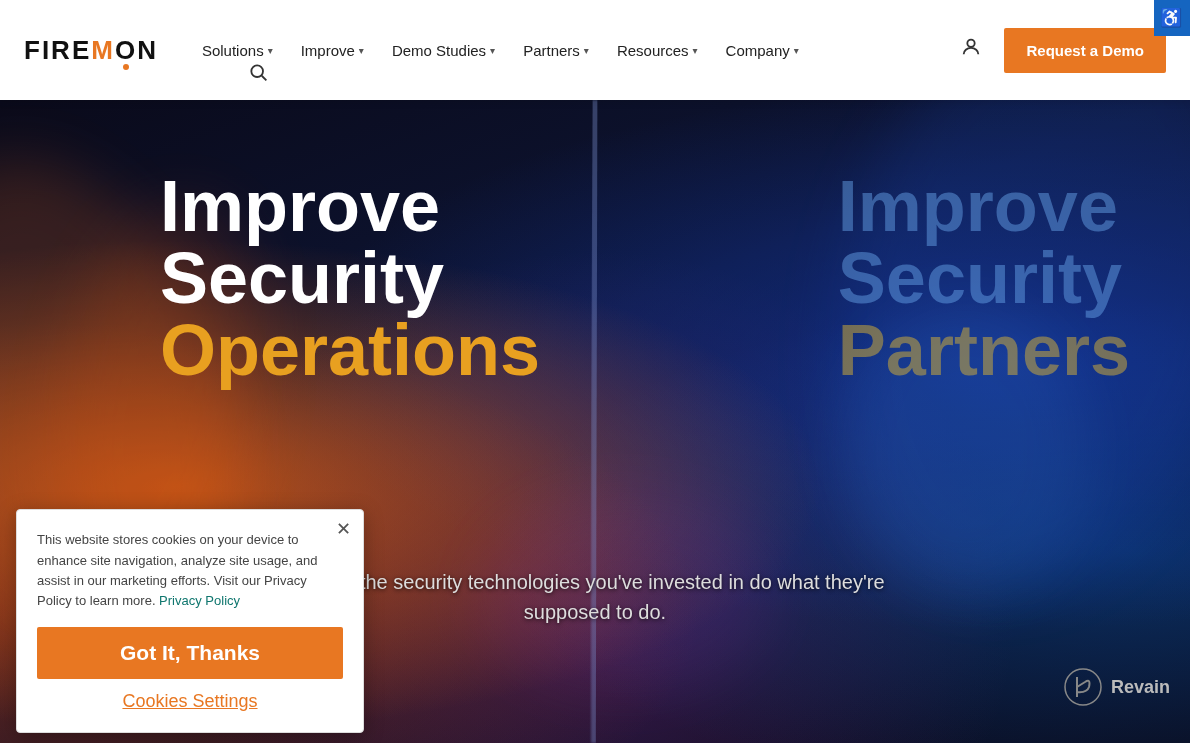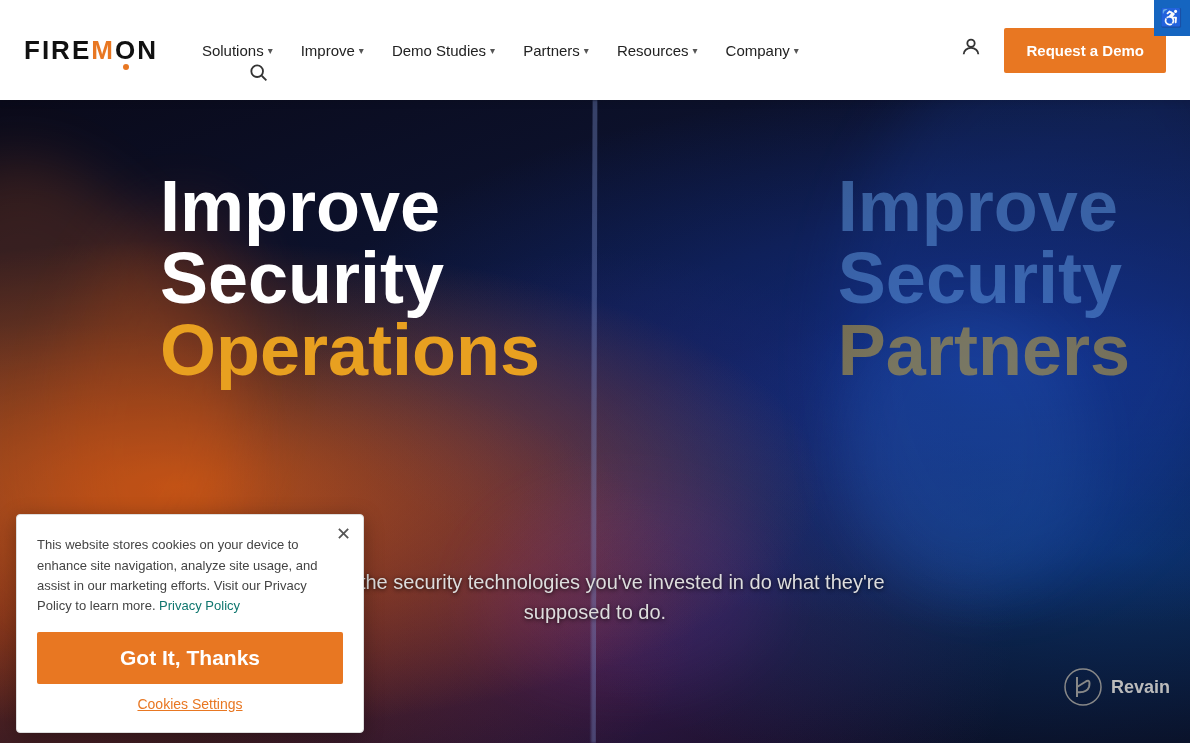--- a/index.html
+++ b/index.html
@@ -233,21 +233,21 @@
       cursor: pointer;
       border-radius: 2px;
       margin-bottom: 12px;
     }
     #cookie-settings-btn {
       display: block;
       width: 100%;
       background: none;
       border: none;
       color: #e87722;
-      font-size: 14px;
+      font-size: 18px;
       cursor: pointer;
       text-decoration: underline;
     }
 
     
     #hero-left-text {
       position: absolute;
       left: 160px;
       top: 70px;
       text-align: left;

